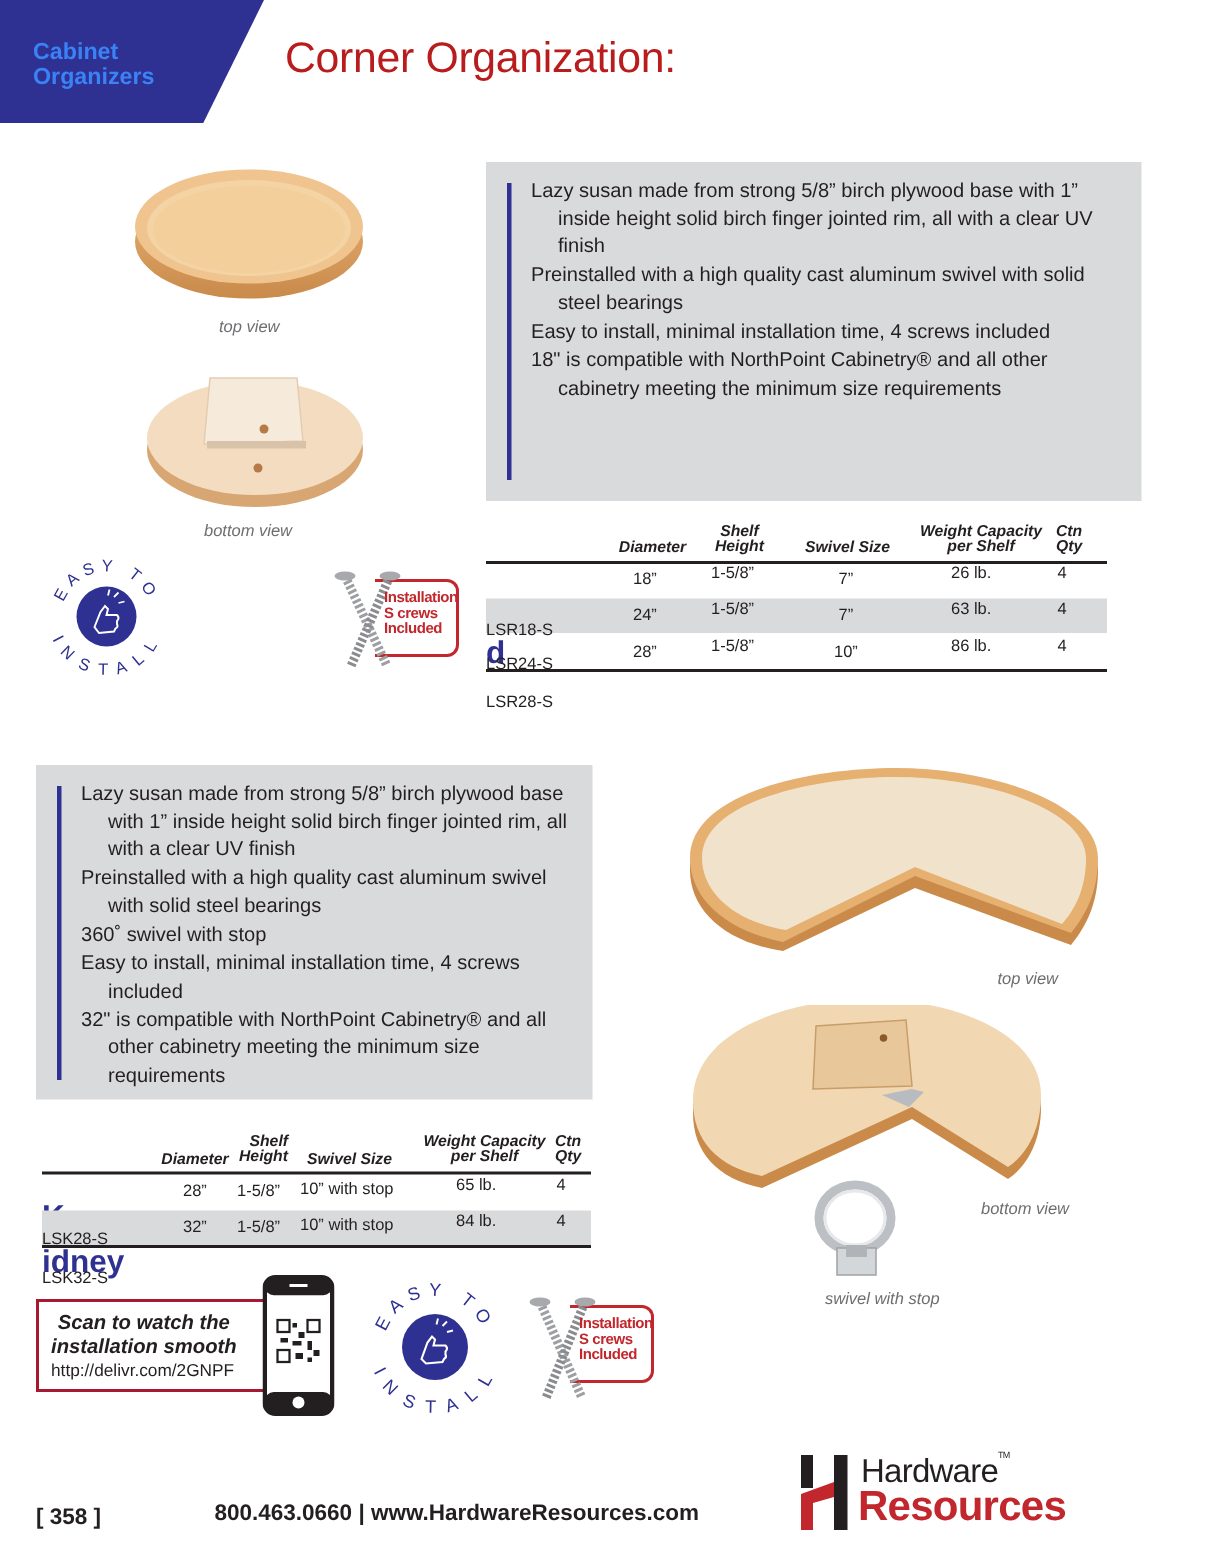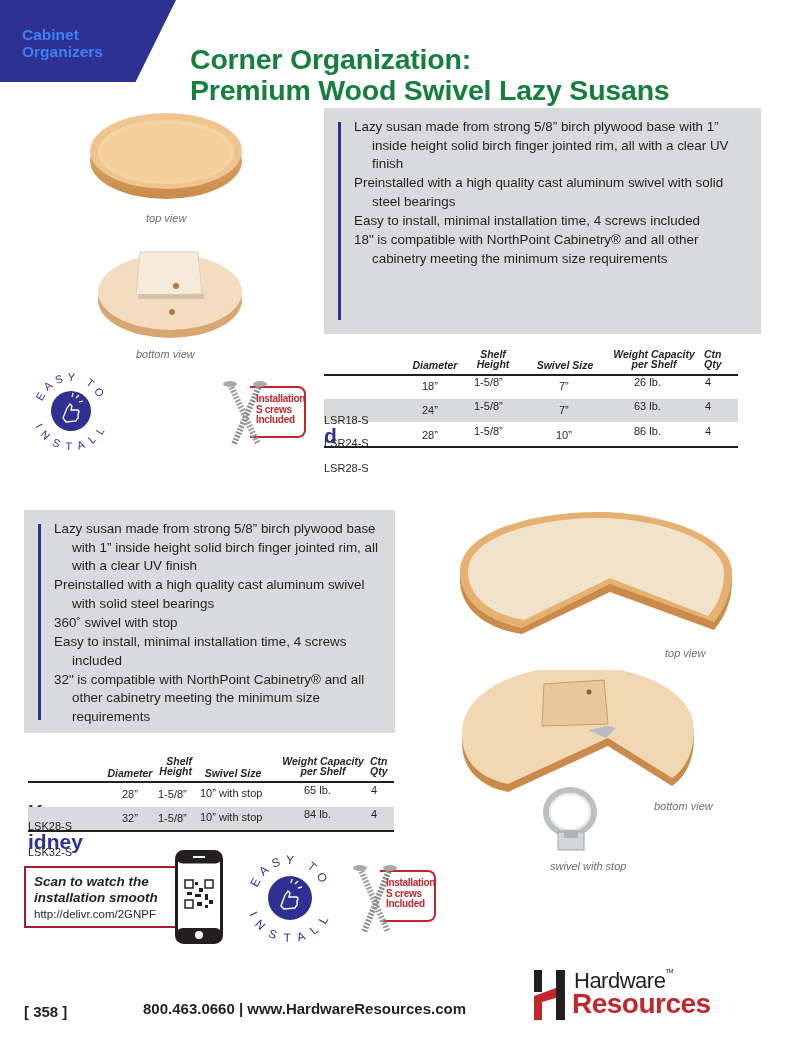--- a/index.html
+++ b/index.html
@@ -5,21 +5,21 @@
   * { box-sizing: border-box; margin: 0; padding: 0; }
   html, body { width: 804px; height: 1044px; background: #ffffff; overflow: hidden; }
   body { position: relative; font-family: "Liberation Sans", sans-serif; color: #231f20; }
 
   .abs { position: absolute; }
 
   
   .category-tab { left: 0; top: 0; width: 176px; height: 82px; background: #2e3192;
     clip-path: polygon(0 0, 100% 0, 77% 100%, 0 100%); }
   .category-text { left: 22px; top: 26px; color: #3b82f6; font-weight: bold; font-size: 15.5px; line-height: 17px; }
-  .page-title { left: 190px; top: 24px; font-weight: bold; font-size: 28.5px; line-height: 31px; color: #15803d; letter-spacing: -0.2px; margin-top: 20px; }
+  .page-title { left: 190px; top: 24px; font-weight: normal; font-size: 28.5px; line-height: 31px; color: #b91c1c; letter-spacing: -0.2px; }
 
   
   .feature-box { background: #d9dadc; }
   .feature-bar { position: absolute; width: 3px; background: #2e3192; }
   .feature-list { position: absolute; list-style: none; font-size: 13.4px; line-height: 18.6px; color: #231f20; }
   .feature-list li { padding-left: 18px; text-indent: -18px; margin-bottom: 0.5px; }
 
   
   .caption { font-style: italic; font-size: 11px; color: #6d6e71; }
 
@@ -45,21 +45,20 @@
 </head>
 <body>
 
 <div class="abs category-tab"></div>
 <div class="abs category-text">
   <div>Cabinet</div>
   <div>Organizers</div>
 </div>
 <div class="abs page-title">
   <div>Corner Organization:</div>
-  <div>Premium Wood Swivel Lazy Susans</div>
 </div>
 
 <div class="abs" style="left:86px; top:95px; width:160px; height:112px;">
   <svg width="160" height="112" viewBox="0 0 160 112">
     <defs>
       <linearGradient id="rimg" x1="0" y1="0" x2="0" y2="1">
         <stop offset="0" stop-color="#e9b57a"></stop>
         <stop offset="1" stop-color="#c98a4a"></stop>
       </linearGradient>
     </defs>
@@ -251,21 +250,21 @@
     <div class="abs tbl-cell" style="left:94px; top:62px;">32”</div>
     <div class="abs tbl-cell" style="left:130px; top:62px;">1-5/8”</div>
     <div class="abs tbl-cell" style="left:172px; top:61px;">10” with stop</div>
     <div class="abs tbl-cell" style="left:276px; top:58px;">84 lb.</div>
     <div class="abs tbl-cell" style="left:343px; top:58px;">4</div>
   </div>
   <div class="abs sku" style="left:0; top:70px;">LSK28-S</div>
   <div class="abs sku" style="left:0; top:96px;">LSK32-S</div>
 </div>
 
-<div class="abs video-box" style="left:24px; top:866px; width:160px; height:62px;">
+<div class="abs video-box" style="left:24px; top:866px; width:160px; height:62px;text-align:center;">
   <div class="abs" style="left:8px; top:6px; font-style:italic; font-weight:bold; font-size:13.5px; line-height:16px; color:#231f20;">
     <div>Scan to watch the</div>
     <div>installation smooth</div>
   </div>
   <div class="abs" style="left:8px; top:40px; font-size:11.5px; color:#231f20;">http://delivr.com/2GNPF</div>
 </div>
 
 <div class="abs" style="left:175px; top:850px; width:48px; height:94px;">
   <svg width="48" height="94" viewBox="0 0 48 94">
     <rect x="1.5" y="1.5" width="45" height="91" rx="7" fill="#fff" stroke="#231f20" stroke-width="3"></rect>

